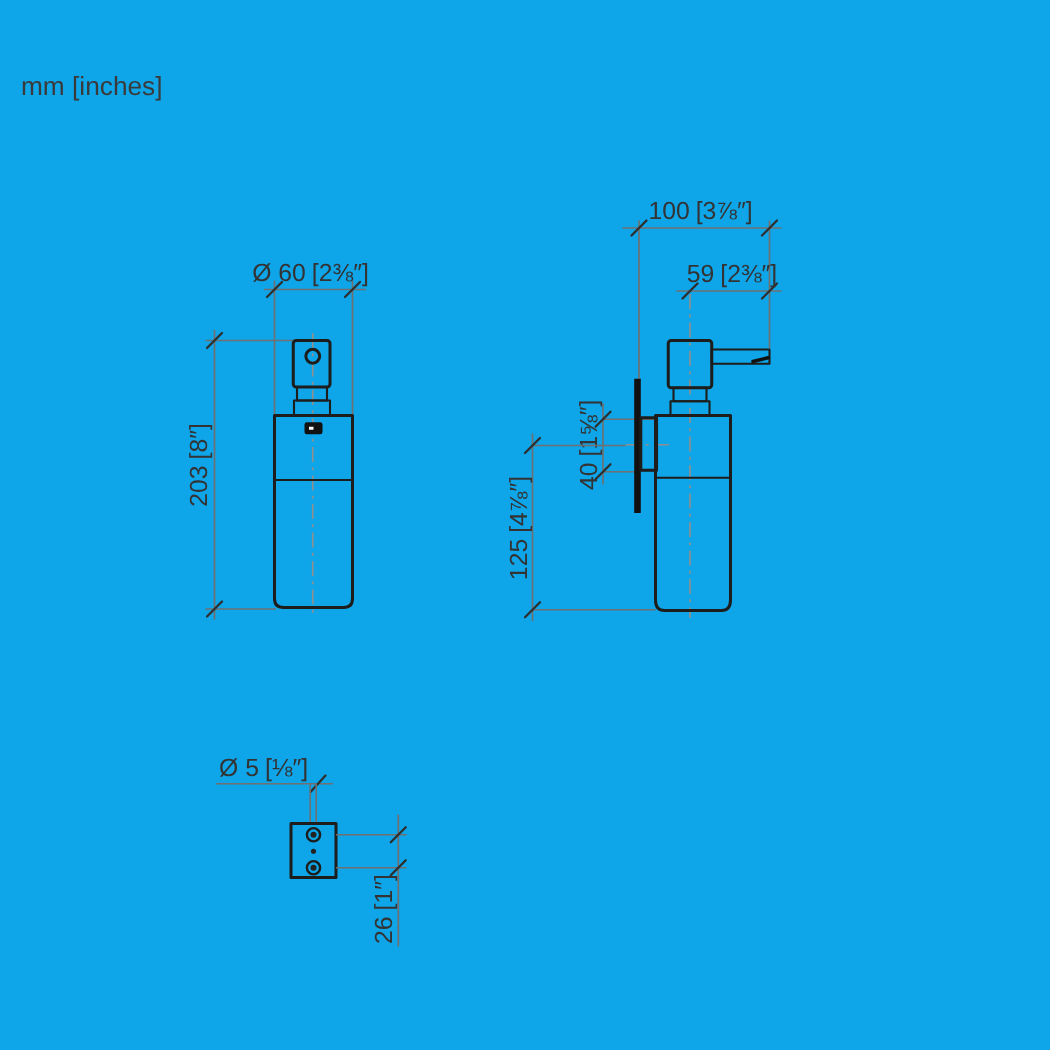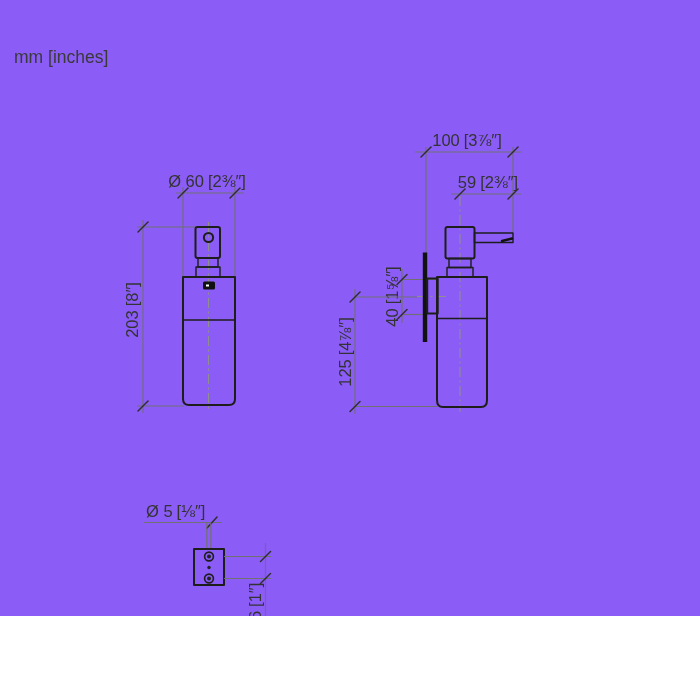--- a/index.html
+++ b/index.html
@@ -1,16 +1,16 @@
 <!DOCTYPE html>
 <html><head>
 <meta charset="utf-8">
 <style>
   html,body{margin:0;padding:0;background:#fff;}
-  .canvas{position:relative;width:700px;height:616px;background:#8b5cf6;overflow:hidden;}
+  .canvas{position:relative;width:700px;height:700px;background:#0ea5e9;overflow:hidden;}
   svg{display:block;}
   text{font-family:"Liberation Sans","DejaVu Sans",sans-serif;font-size:16.5px;fill:#333333;}
   .units{font-size:17.5px;fill:#3a3a3a;}
   .ol{fill:none;stroke:#1d1d1b;stroke-width:2;stroke-linejoin:round;}
   .ol-thin{fill:none;stroke:#1d1d1b;stroke-width:1.4;stroke-linejoin:round;}
   .dim{fill:none;stroke:#707070;stroke-width:1.1;}
   .tick{stroke:#2e2e2e;stroke-width:1.5;stroke-linecap:round;}
   .cl{fill:none;stroke:#8f8f8f;stroke-width:1.1;stroke-dasharray:10 3.5 2 3.5;}
   .fill-dark{fill:#111111;stroke:none;}
 </style>

